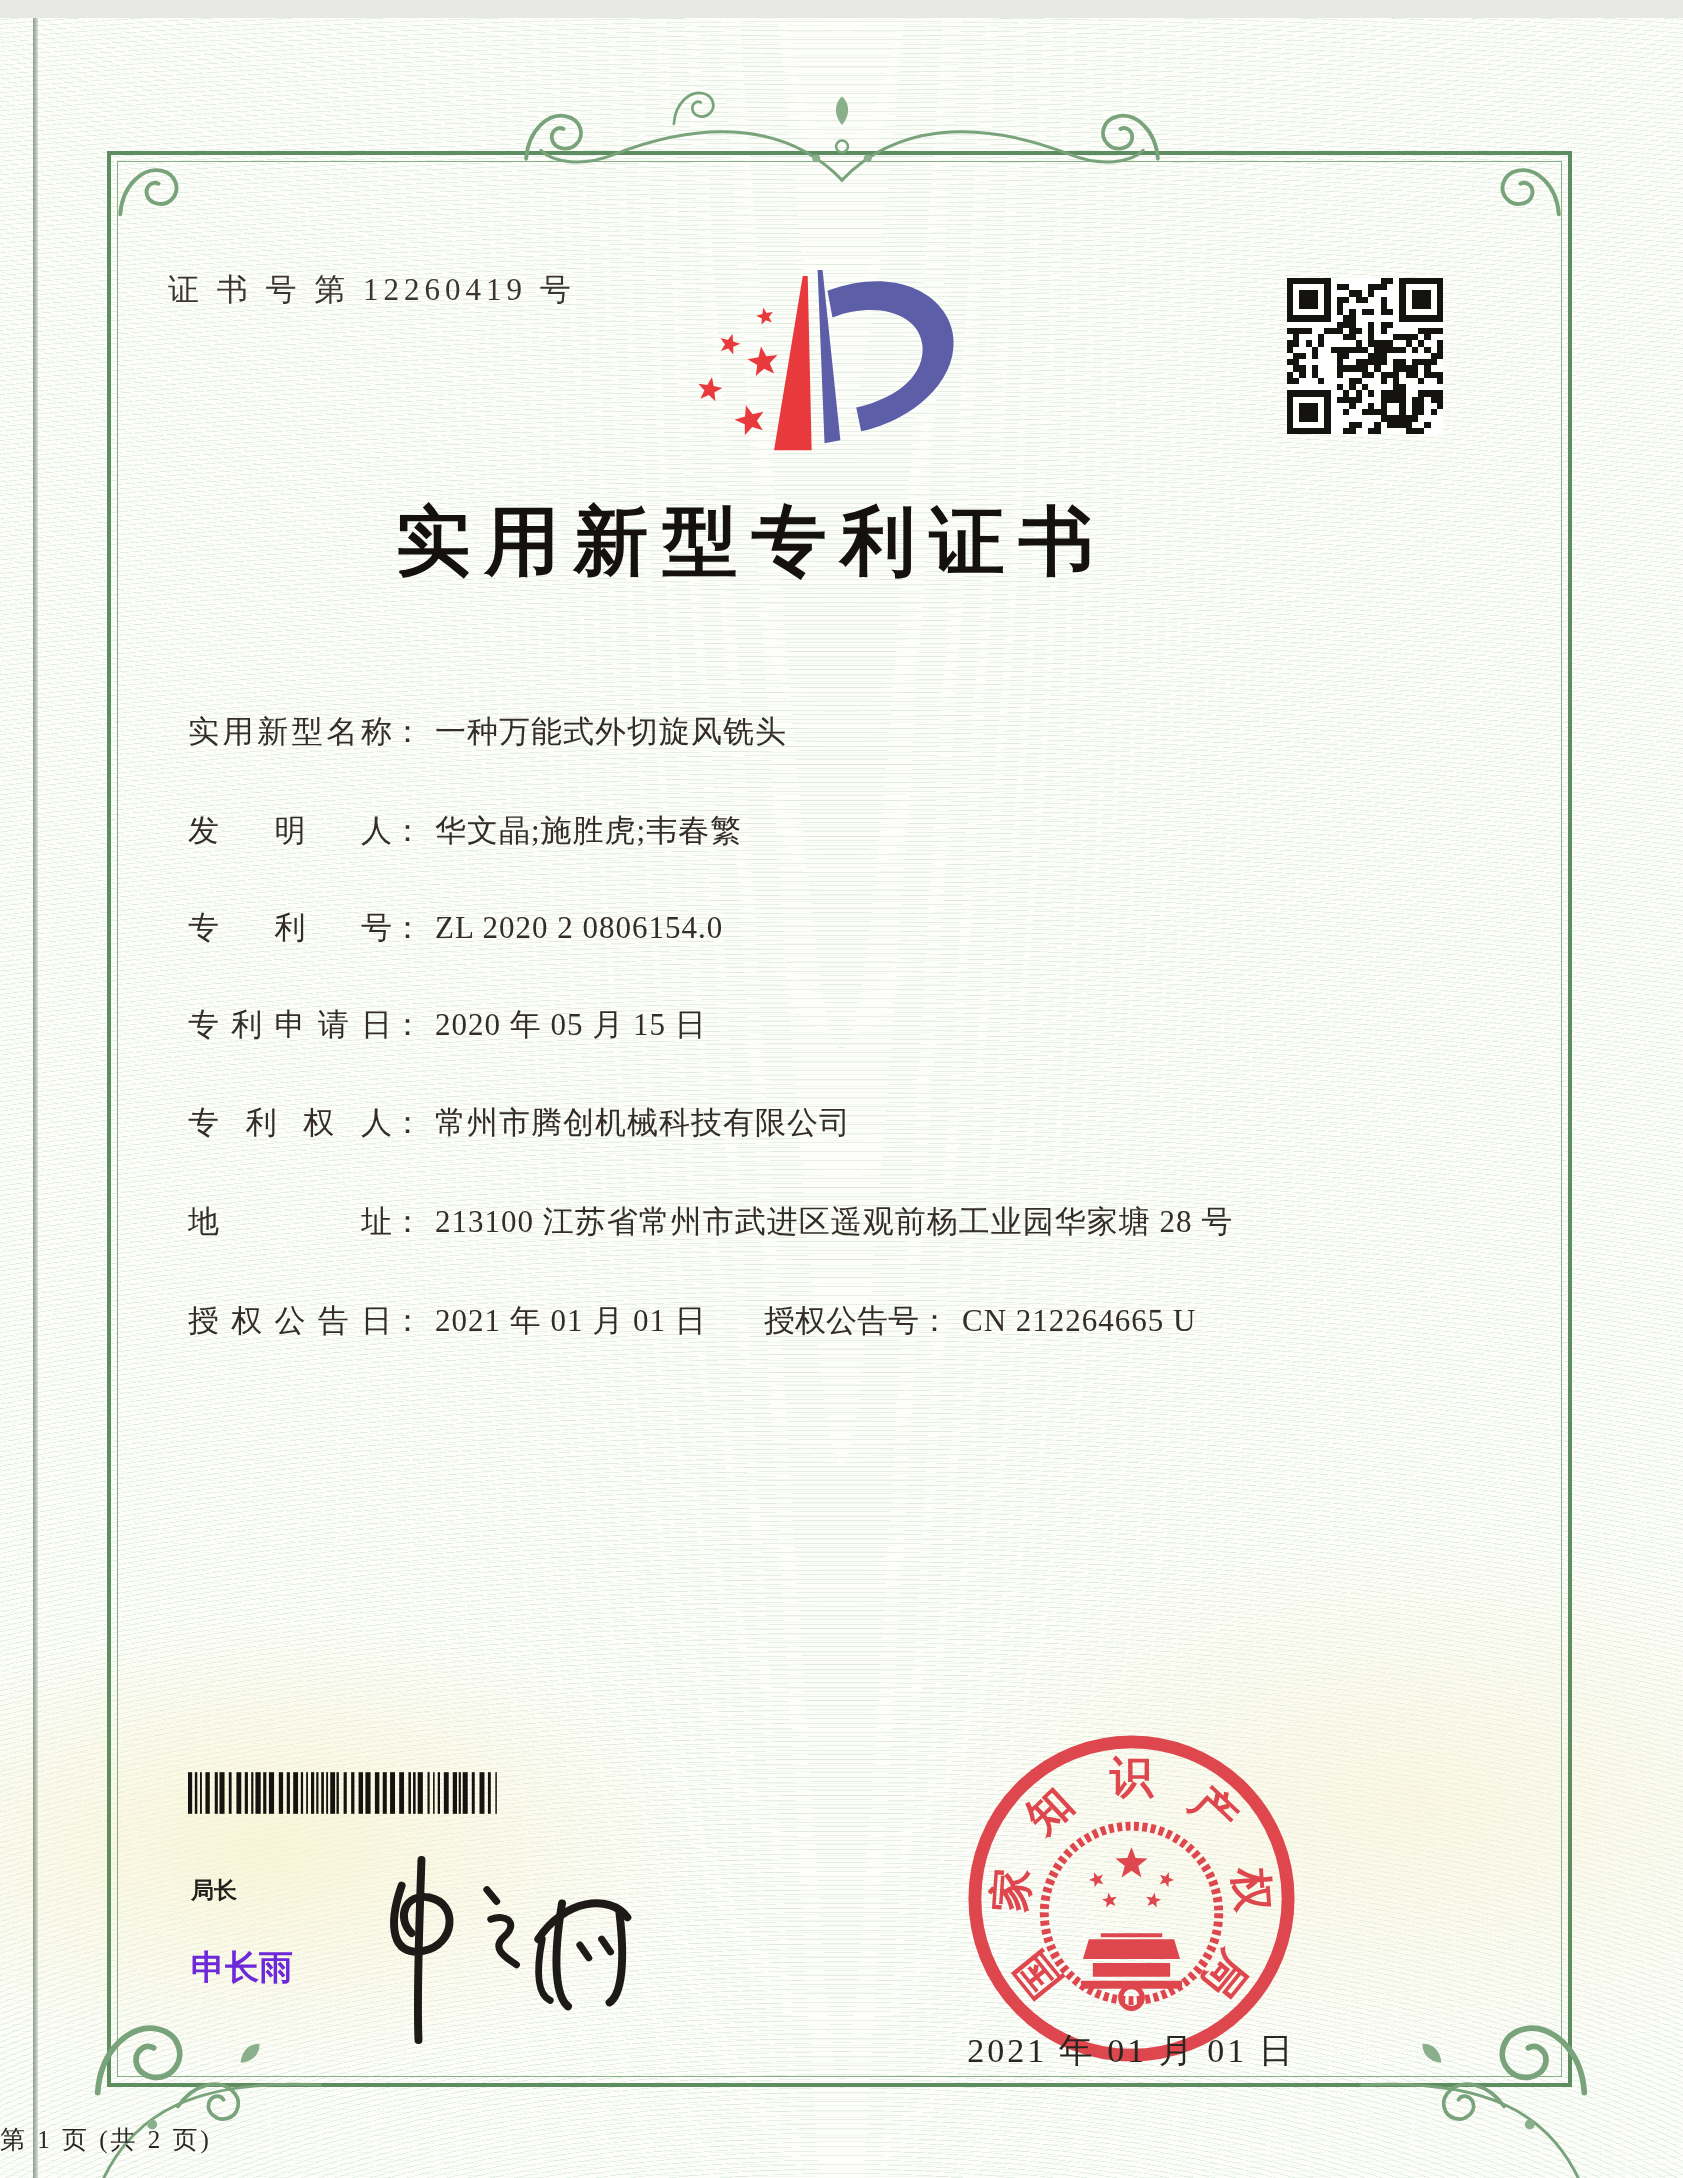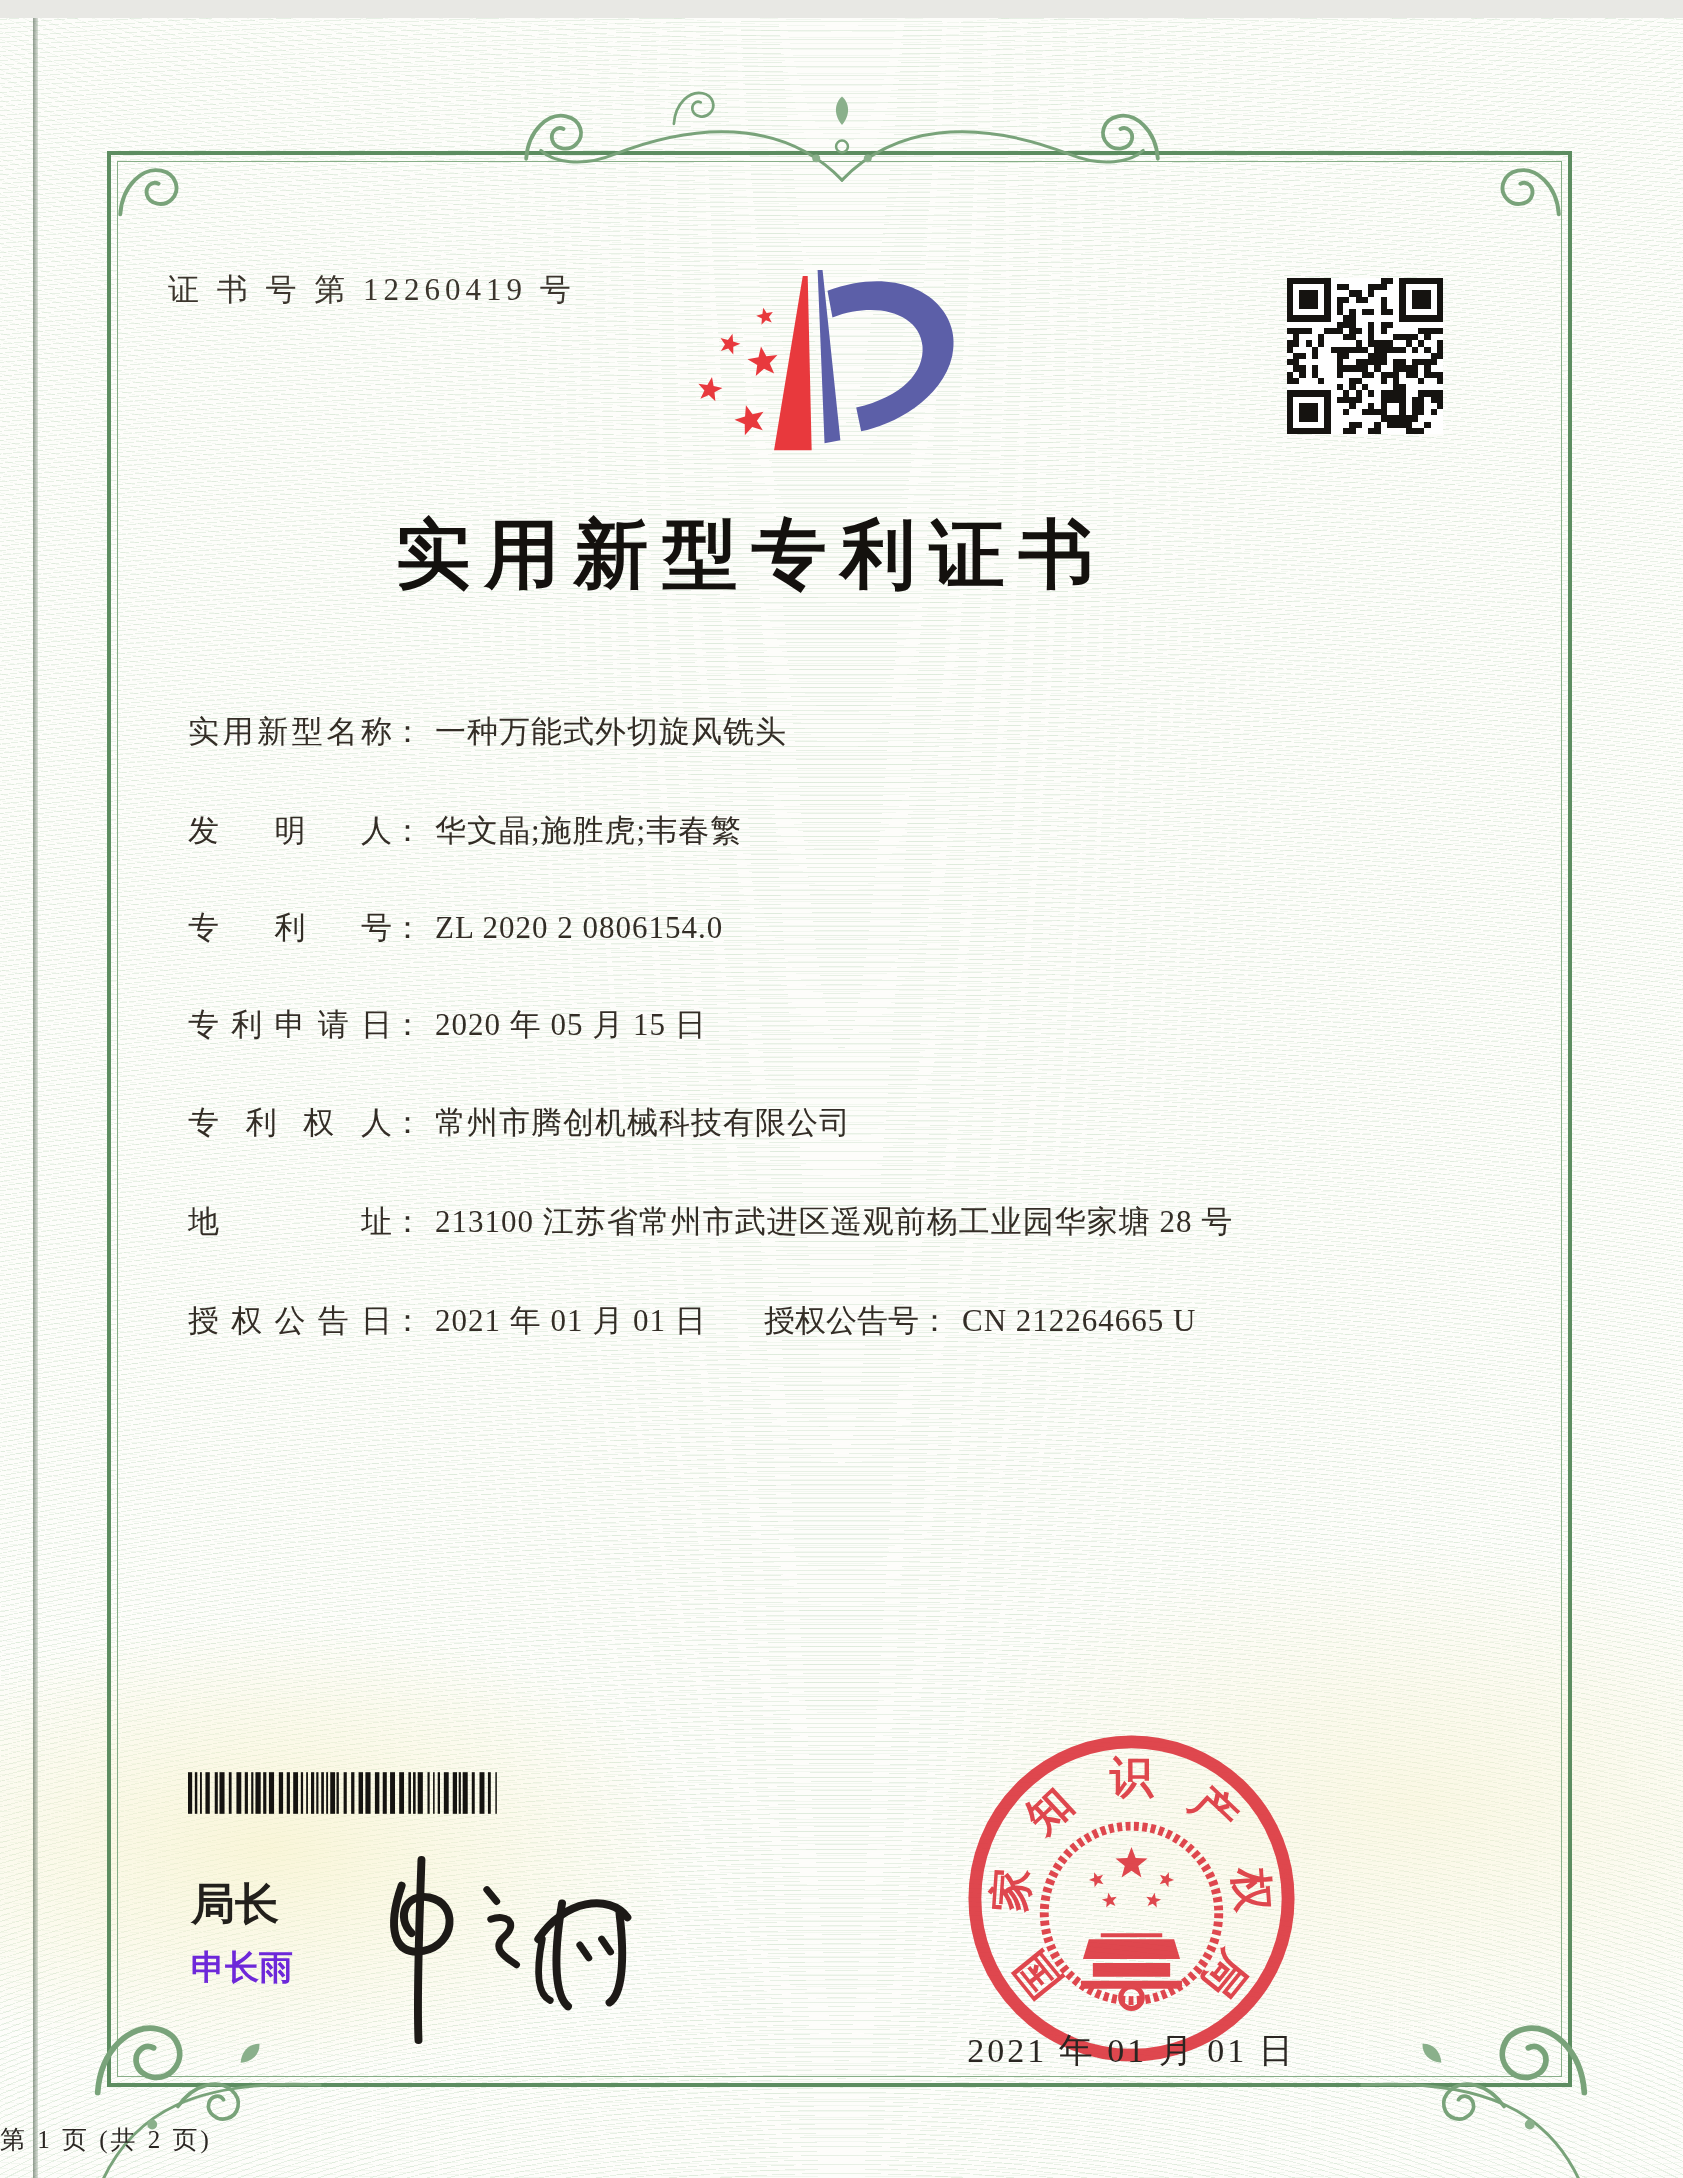--- a/index.html
+++ b/index.html
@@ -26,36 +26,36 @@
     border:1.5px solid #87ae87;}
   .ornament{position:absolute;pointer-events:none;}
   .ornament svg{display:block;}
   
   .cert-no{position:absolute;left:168px;top:251px;font-size:31px;letter-spacing:5px;color:#3b352d;}
   
   .logo{position:absolute;left:683px;top:241px;width:289px;height:216px;}
   
   .qr{position:absolute;left:1287px;top:260px;width:156px;height:156px;background:#fff;}
   
-  .title{position:absolute;left:0;top:487px;width:1503px;text-align:center;
+  .title{position:absolute;left:0;top:474px;width:1503px;text-align:center;
     font-size:75px;font-weight:bold;letter-spacing:14px;color:#14110e;}
   
   .frow{position:absolute;left:188px;width:1317px;font-size:31px;white-space:nowrap;color:#332d26;}
   .flabel{display:inline-block;width:204px;text-align:justify;text-align-last:justify;vertical-align:baseline;}
   .fcolon{display:inline-block;margin-right:12px;}
   .fvalue{letter-spacing:1px;}
   .fpair2{position:absolute;left:576px;top:0;}
   
   .body-text{position:absolute;left:188px;top:1362px;width:1313px;
     font-size:30px;line-height:55px;color:#332d26;text-align:justify;}
   .body-text p{margin:0;text-indent:2em;}
   
   .barcode{position:absolute;left:188px;top:1754px;width:313px;height:42px;}
   
-  .sig-title{position:absolute;left:191px;top:1857px;font-size:44px;
+  .sig-title{position:absolute;left:191px;top:1857px;font-size:23px;
     font-family:"Liberation Sans","DejaVu Sans",sans-serif;font-weight:600;color:#22201c;}
   .sig-name{position:absolute;left:191px;top:1927px;font-size:34px;
     font-family:Liberation Serif, serif;font-weight:600;color:#6d28d9;}
   .signature{position:absolute;left:368px;top:1824px;width:297px;height:210px;}
   
   .seal{position:absolute;left:962px;top:1711px;width:339px;height:339px;opacity:.93;}
   .seal text{font-family:"Liberation Serif","DejaVu Serif",serif;}
   .seal-date{position:absolute;left:962px;top:2010px;width:339px;text-align:center;
     font-size:34px;letter-spacing:3px;color:#2a2622;}
   

